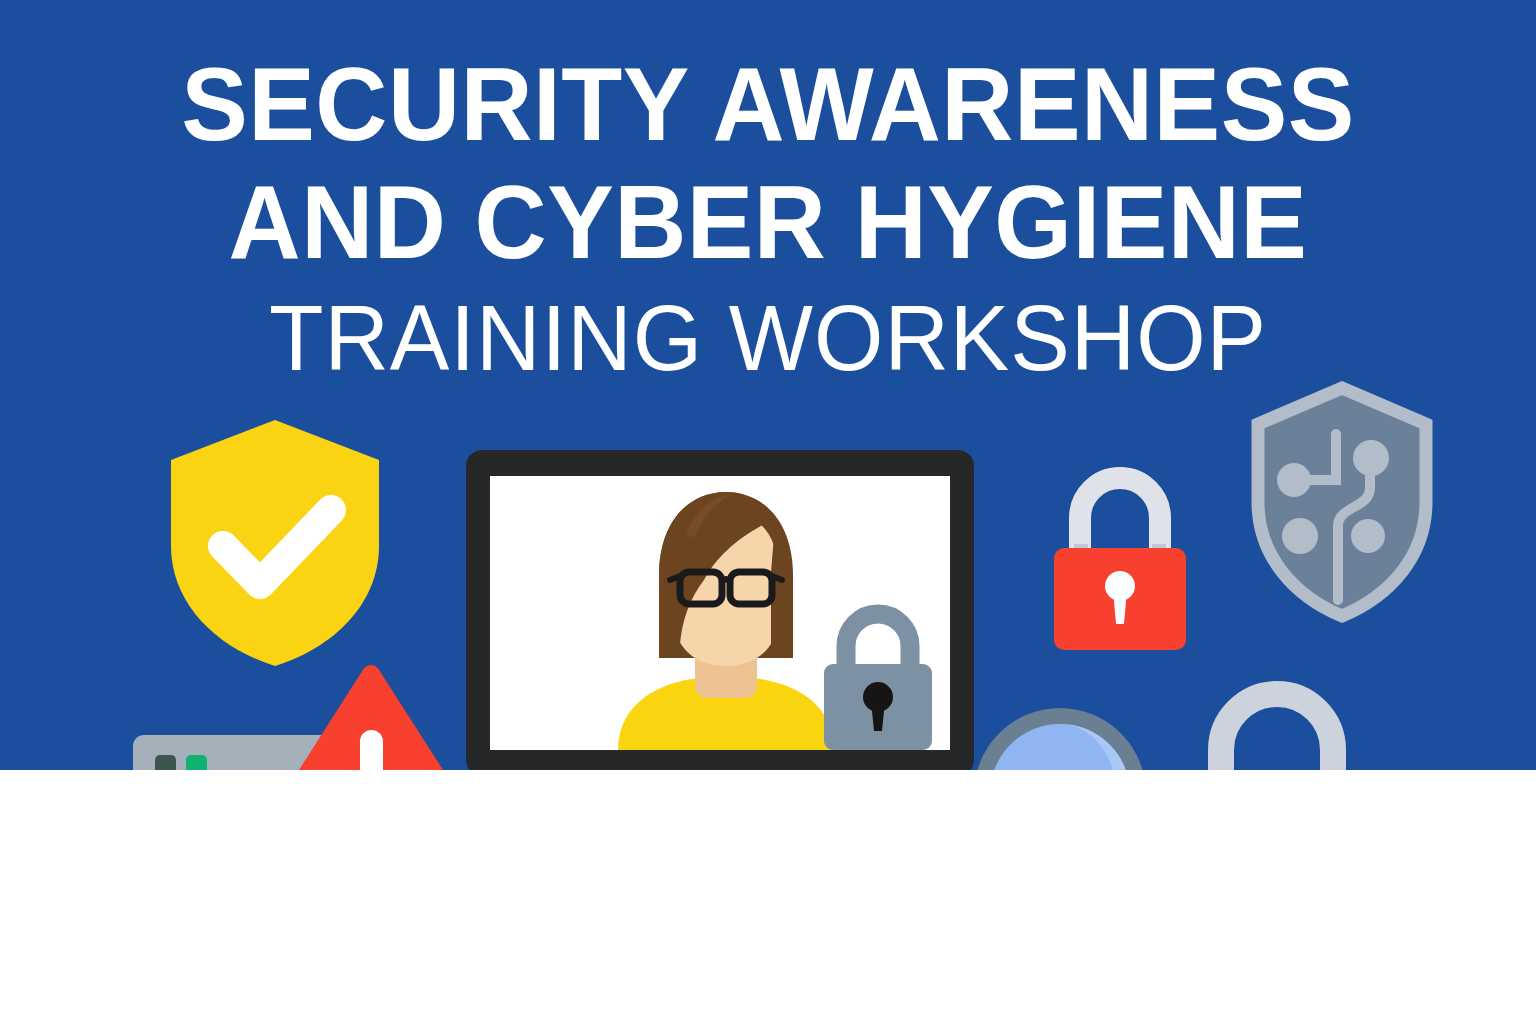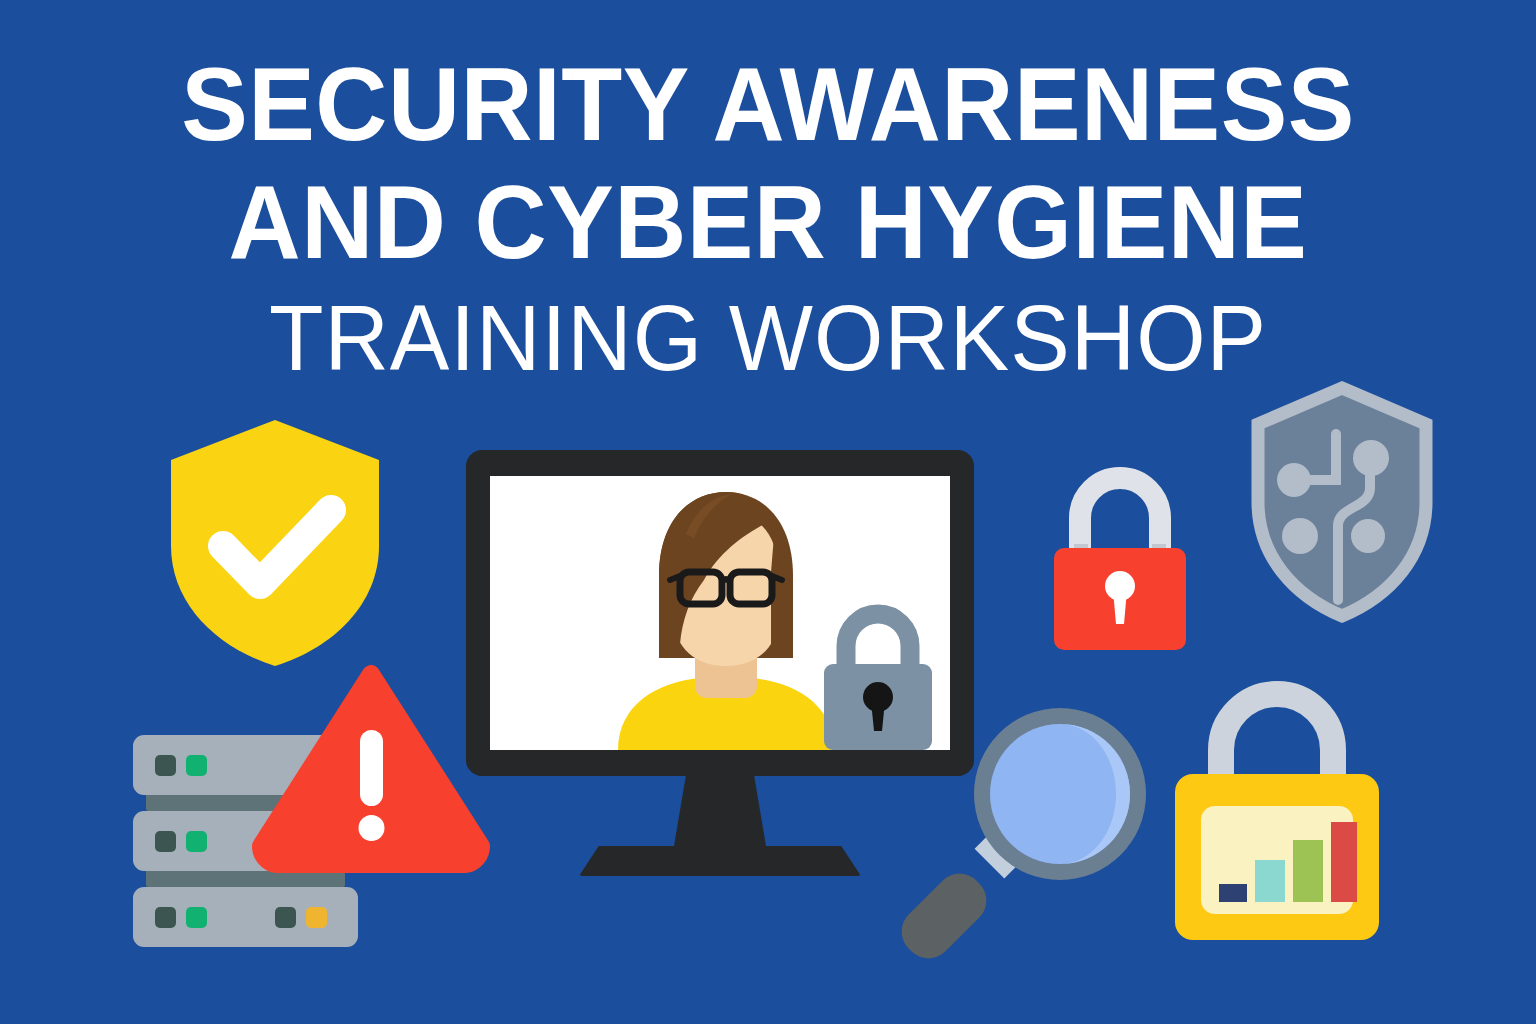--- a/index.html
+++ b/index.html
@@ -4,21 +4,21 @@
 <title>Security Awareness and Cyber Hygiene Training Workshop</title>
 <style>
   html, body {
     margin: 0;
     padding: 0;
     background: #ffffff;
   }
   #poster {
     position: relative;
     width: 1536px;
-    height: 1024px;
+    height: 770px;
     overflow: hidden;
     background: #1b4e9c;
     font-family: "Liberation Sans", "DejaVu Sans", sans-serif;
     -webkit-font-smoothing: antialiased;
   }
 
   
   .title-block {
     position: absolute;
     left: 0;

